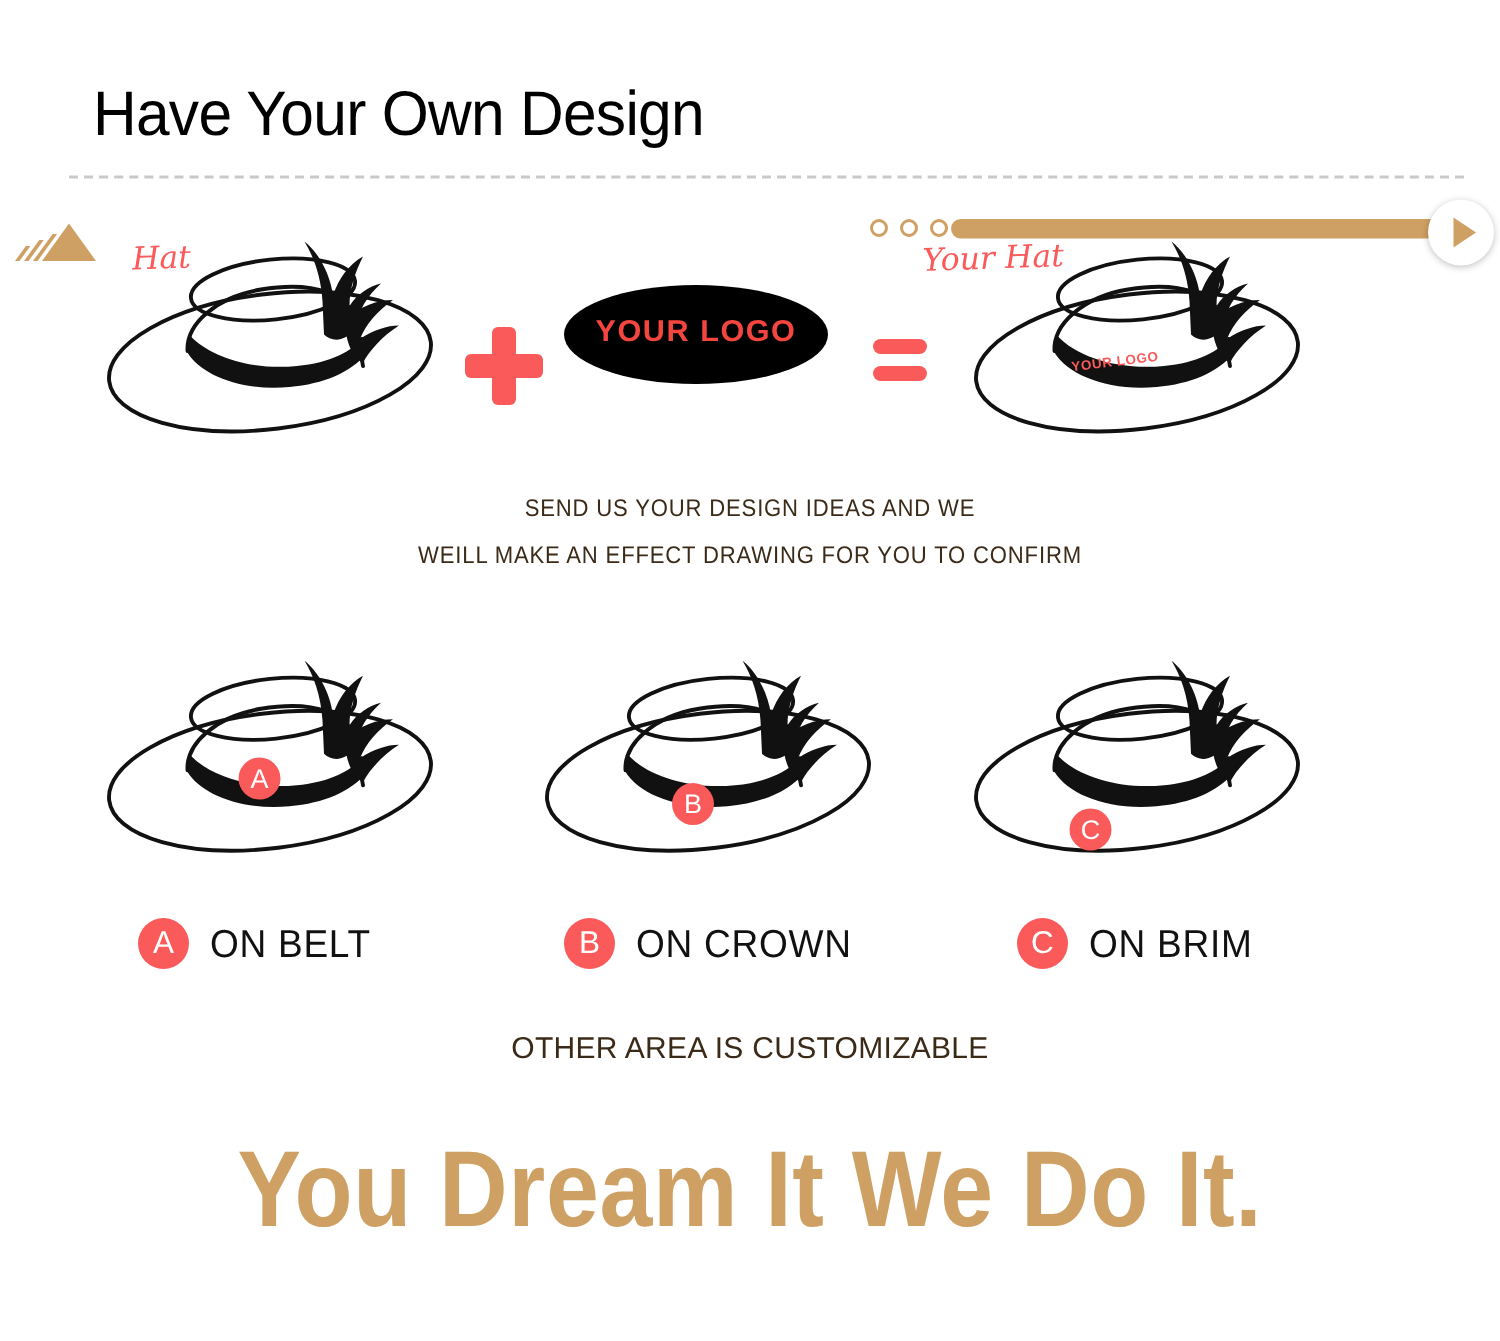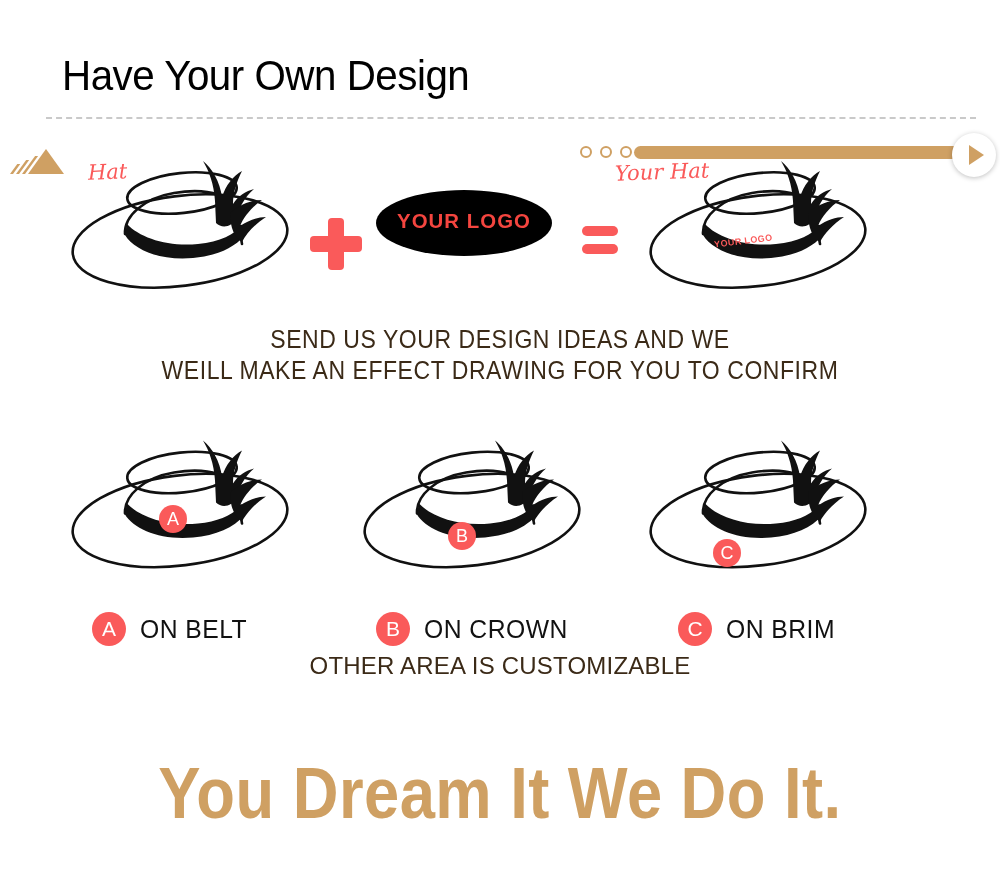--- a/index.html
+++ b/index.html
@@ -189,21 +189,21 @@
 
   
   #instruction-block {
     position: absolute;
     left: 0;
     top: 324px;
     width: 1000px;
     text-align: center;
     color: #3b2a17;
     font-family: "Liberation Sans Narrow", "Liberation Sans", sans-serif;
-    font-size: 25px;
+    font-size: 16px;
     font-weight: 400;
     letter-spacing: 0.6px;
     line-height: 31px;
   }
   #instruction-block > div { transform: scaleX(0.92); }
 
   
   #marker-row {
     position: absolute;
     left: 0;
@@ -263,26 +263,26 @@
     letter-spacing: 0.5px;
     white-space: nowrap;
     transform: scaleX(0.95);
     transform-origin: left center;
   }
 
   
   #note-line {
     position: absolute;
     left: 0;
-    top: 652px;
+    top: 688px;
     width: 1000px;
     text-align: center;
     color: #3b2a17;
     font-family: "Liberation Sans", sans-serif;
-    font-size: 24px;
+    font-size: 20px;
     letter-spacing: 0.2px;
   }
 
   
   #slogan {
     position: absolute;
     left: 0;
     top: 752px;
     width: 1000px;
     text-align: center;

